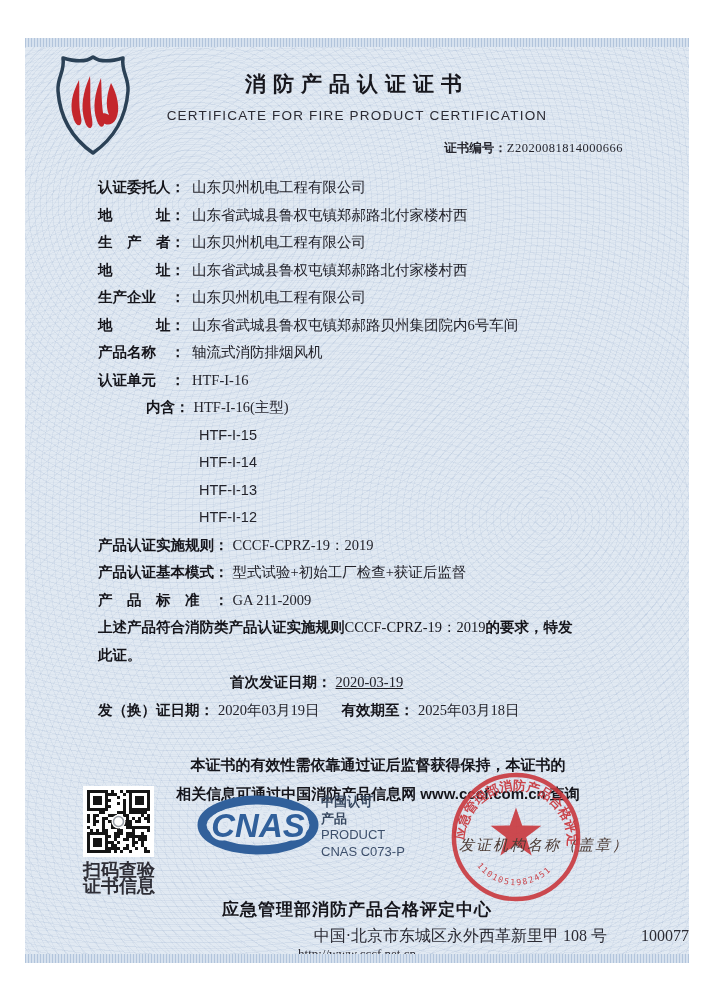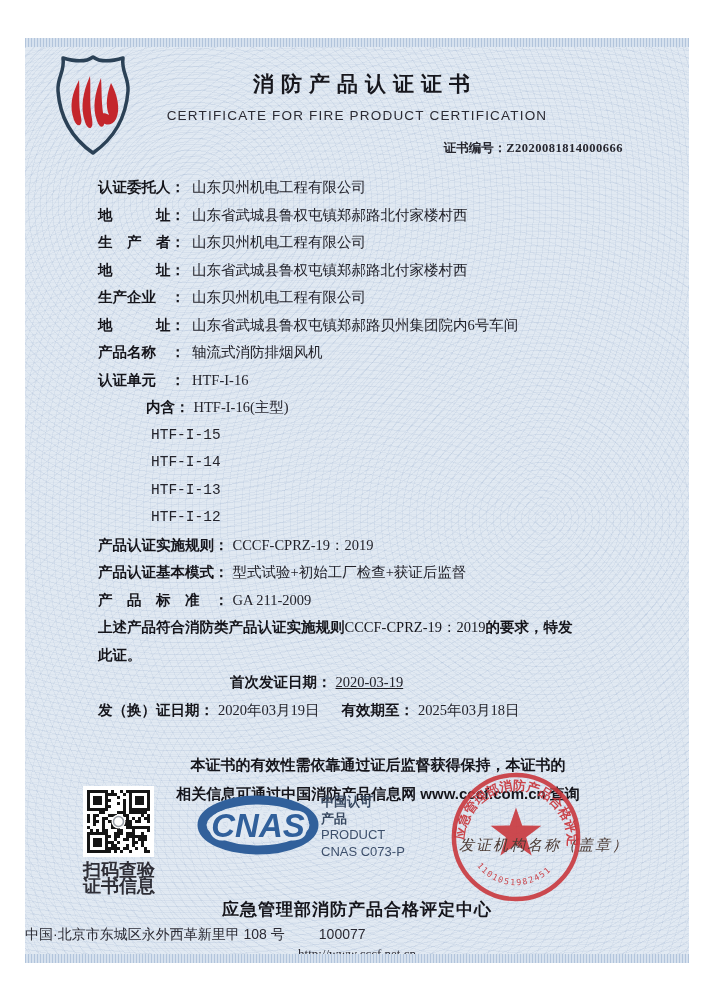--- a/index.html
+++ b/index.html
@@ -17,54 +17,54 @@
       #e1e9f2;
   }
   .cert::before,.cert::after{
     content:"";position:absolute;left:0;right:0;height:9px;
     background:repeating-linear-gradient(90deg, rgba(120,150,190,.38) 0 1px, rgba(0,0,0,0) 1px 3px),#d6e1ee;
   }
   .cert::before{top:0;}
   .cert::after{bottom:0;}
   .logo{position:absolute;left:16px;top:12px;}
   .title{position:absolute;left:0;top:32px;width:100%;text-align:center;
-    font-size:21px;font-weight:bold;letter-spacing:7px;color:#17171d;padding-left:8px;}
+    font-size:21px;font-weight:bold;letter-spacing:7px;color:#17171d;}
   .subtitle{position:absolute;left:0;top:70px;width:100%;text-align:center;
     font-size:13.5px;letter-spacing:1.2px;color:#2a2a33;font-family:"Liberation Sans","DejaVu Sans",sans-serif;}
   .cert-no{position:absolute;right:66px;top:102px;font-size:12.5px;color:#26262e;}
   .cert-no .lbl{font-weight:bold;font-family:"Liberation Serif","DejaVu Serif",serif;}
-  .cert-no .val{font-family:"Liberation Serif","DejaVu Serif",serif;letter-spacing:.5px;font-weight:bold;}
+  .cert-no .val{font-family:"Liberation Serif","DejaVu Serif",serif;letter-spacing:.5px;}
 
   .rows{position:absolute;left:73px;top:136px;width:578px;font-size:14.5px;line-height:27.5px;}
   .row{white-space:nowrap;}
   .row .lbl{font-weight:bold;display:inline-block;color:#15151b;}
   .row .lbl.w6{min-width:90px;}
   .row .val{font-family:"Liberation Serif","DejaVu Serif",serif;color:#23232b;margin-left:4px;}
   .row.inner{margin-left:48px;}
-  .row.model{margin-left:53px;font-family:Liberation Mono, monospace;color:#23232b;}
+  .row.model{margin-left:101px;font-family:Liberation Sans, sans-serif;color:#23232b;}
   .statement{width:478px;font-weight:bold;line-height:27.5px;color:#15151b;}
   .statement .code{font-weight:normal;font-family:"Liberation Serif","DejaVu Serif",serif;}
   .first-issue{margin-left:132px;text-decoration:underline;}
   .note{margin-top:26px;width:560px;text-align:center;font-weight:bold;line-height:29px;font-size:15px;color:#15151b;}
 
   .qr{position:absolute;left:58px;top:748px;width:71px;height:71px;background:#fff;padding:0;}
   .qr svg{display:block;margin:4px;}
   .qr-caption{position:absolute;left:50px;top:824px;width:88px;text-align:center;
     font-size:18px;line-height:16px;color:#2e2e36;font-weight:bold;}
   .cnas-logo{position:absolute;left:172px;top:752px;}
   .cnas-text{position:absolute;left:296px;top:756px;font-size:13px;line-height:16.5px;color:#3d4f6b;}
   .cnas-text .zh{font-weight:bold;color:#374860;}
   .stamp{position:absolute;left:423px;top:731px;}
   .stamp-overlay{position:absolute;left:434px;top:798px;width:230px;
     font-family:"Liberation Serif","DejaVu Serif",serif;font-style:italic;
     font-size:15px;letter-spacing:2px;color:#4c3c36;}
   .footer-org{position:absolute;left:0;top:860px;width:100%;text-align:center;
     font-size:17px;font-weight:bold;letter-spacing:1px;color:#15151b;}
-  .footer-addr{position:absolute;left:0;top:888px;width:100%;text-align:left;
-    font-size:14px;font-family:Liberation Sans, sans-serif;color:#2a2a33;}
+  .footer-addr{position:absolute;left:0;top:888px;width:100%;text-align:right;
+    font-size:16px;font-family:Liberation Serif, serif;color:#2a2a33;}
   .footer-addr .post{margin-left:34px;}
   .footer-url{position:absolute;left:0;top:908px;width:100%;text-align:center;
     font-size:13px;font-family:"Liberation Serif","DejaVu Serif",serif;color:#2a2a33;}
 </style>
 </head>
 <body>
 
 <div class="cert">
 
   <div class="logo">

